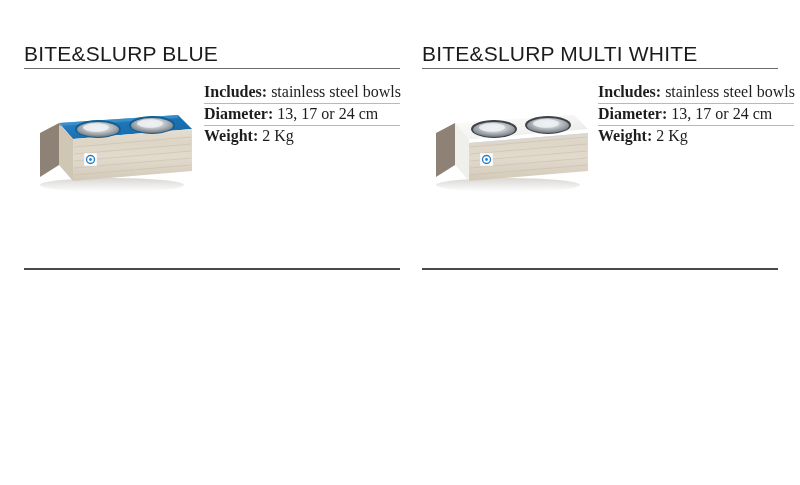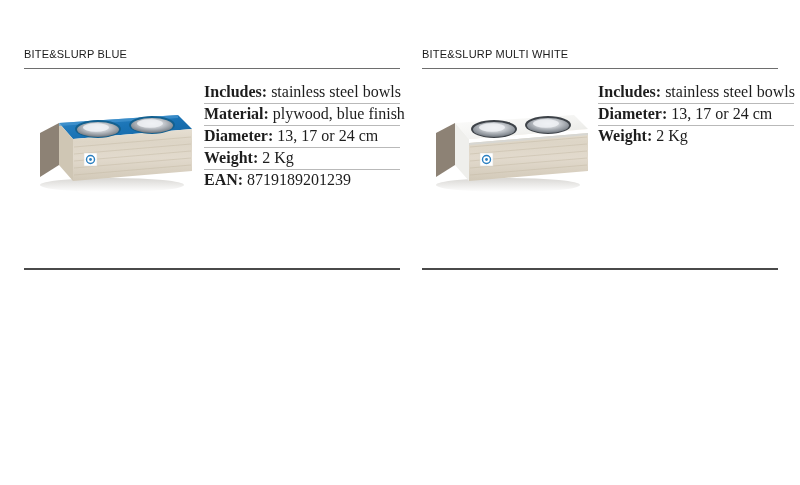--- a/index.html
+++ b/index.html
@@ -21,21 +21,21 @@
   .column {
     position: absolute;
     top: 44px;
     width: 376px;
   }
   .column.left  { left: 24px; }
   .column.right { left: 422px; width: 356px; }
 
   .product-title {
     font-family: "Liberation Sans", sans-serif;
-    font-size: 11px;
+    font-size: 21px;
     font-weight: 400;
     letter-spacing: 0.2px;
     color: #1b1b1b;
     line-height: 20px;
     white-space: nowrap;
   }
   .title-rule {
     margin-top: 4px;
     height: 1px;
     background: #6e6e6e;
@@ -172,34 +172,26 @@
           <circle cx="64.5" cy="66.5" r="1.4" fill="#2a7fc0"></circle>
         </svg>
       </div>
 
       <div class="spec-table">
         <div class="spec-row">
           <span class="spec-label">Includes: </span>
           <span class="spec-value">stainless steel bowls</span>
         </div>
         <div class="spec-row">
-          <span class="spec-label">Material: </span>
-          <span class="spec-value">plywood, blue finish</span>
-        </div>
-        <div class="spec-row">
           <span class="spec-label">Diameter: </span>
           <span class="spec-value">13, 17 or 24 cm</span>
         </div>
         <div class="spec-row">
           <span class="spec-label">Weight: </span>
           <span class="spec-value">2 Kg</span>
-        </div>
-        <div class="spec-row">
-          <span class="spec-label">EAN: </span>
-          <span class="spec-value">8719189201239</span>
         </div>
       </div>
 
     </div>
   </div>
 
   <div class="column right">
 
     <div class="product-title">BITE&amp;SLURP MULTI WHITE</div>
     <div class="title-rule"></div>

